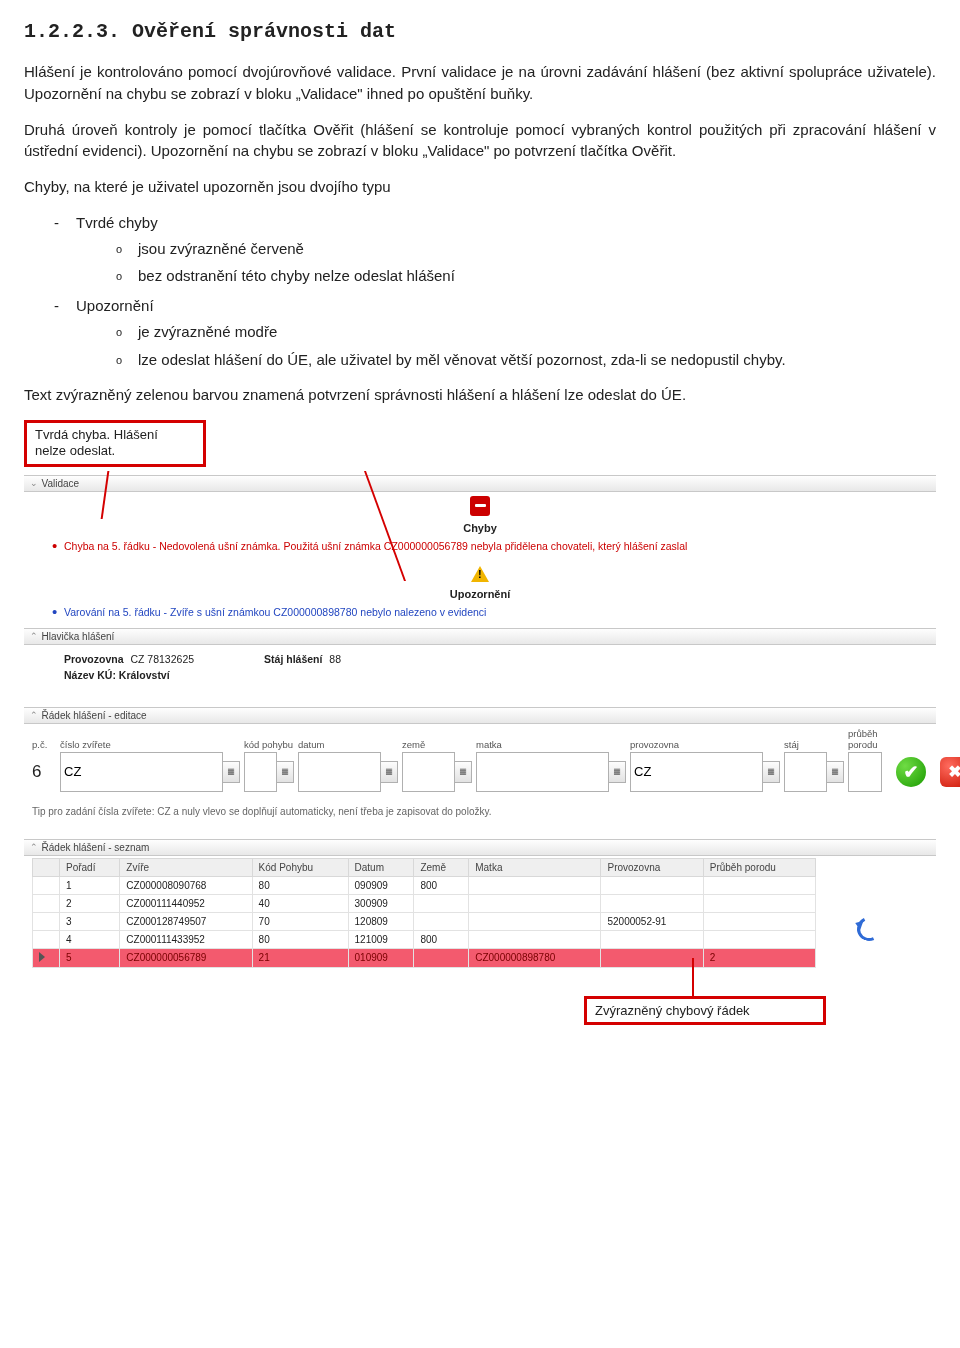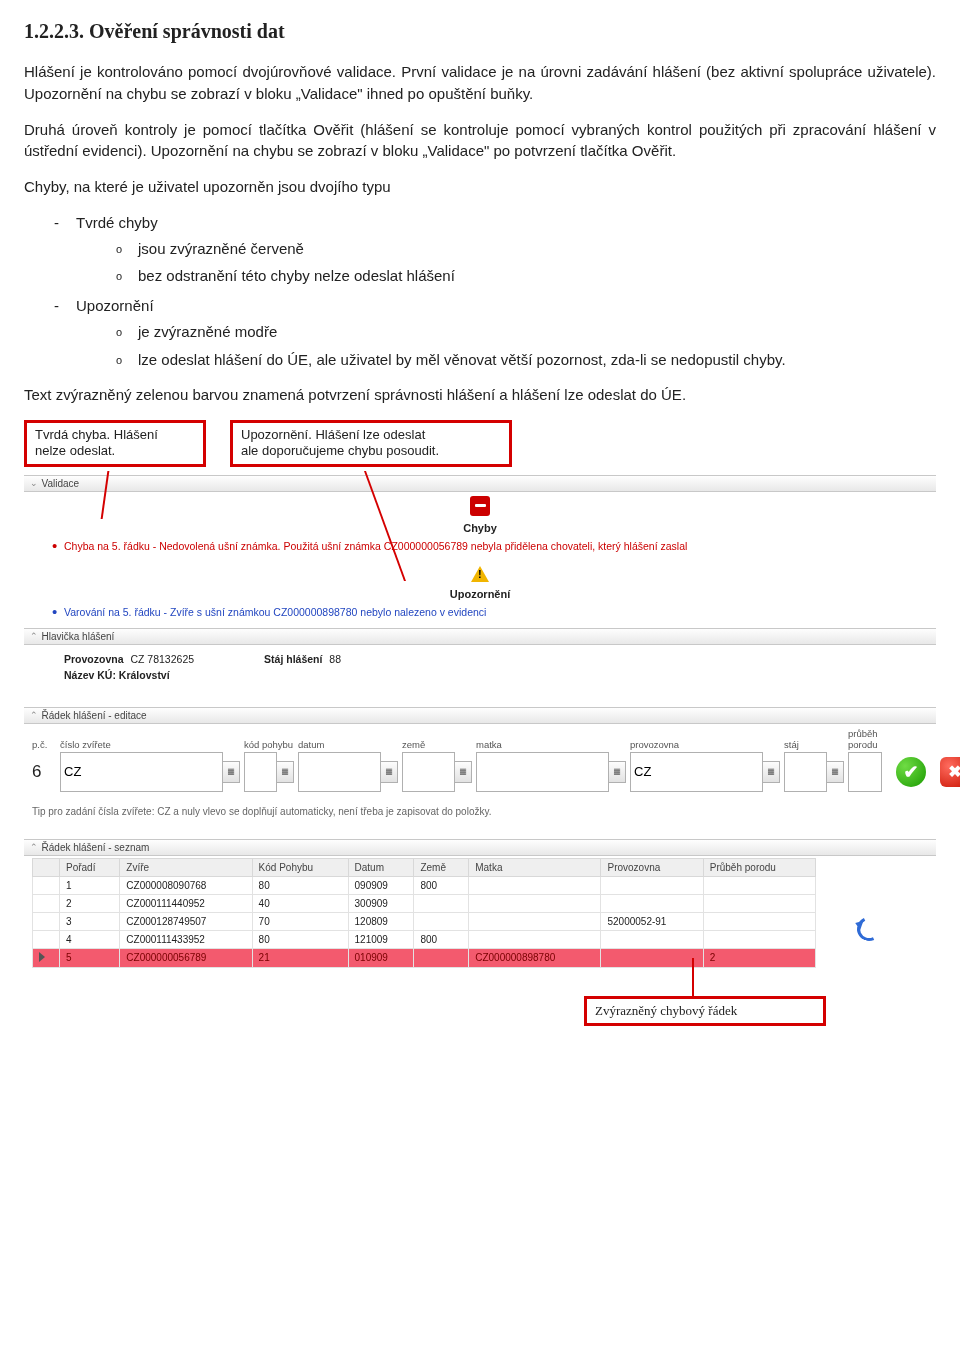--- a/index.html
+++ b/index.html
@@ -5,21 +5,21 @@
   body {
     font-family: Verdana, Geneva, sans-serif;
     font-size: 14px;
     color: #222;
     margin: 0;
     padding: 20px 24px;
     width: 912px;
     background: #fff;
   }
   h2 {
-    font-family: Liberation Serif, serif;
+    font-family: Liberation Mono, monospace;
     font-size: 20px;
     font-weight: bold;
     margin: 0 0 18px 0;
   }
   p.body-p {
     text-align: justify;
     margin: 0 0 14px 0;
     line-height: 1.45;
     font-size: 15px;
   }
@@ -291,21 +291,21 @@
     position: absolute;
     background: #d40000;
     z-index: 5;
   }
 
   
   .bottom-annot {
     border: 3px solid #d40000;
     width: 220px;
     padding: 4px 8px;
-    font-family: Liberation Serif, serif;
+    font-family: Liberation Sans, sans-serif;
     font-size: 13px;
     margin: 28px 0 0 560px;
     background:#fff;
   }
 </style>
 </head>
 <body>
 
 <h2>1.2.2.3. Ověření správnosti dat</h2>
 
@@ -329,24 +329,20 @@
     </ul>
   </li>
 </ul>
 
 <p class="body-p">Text zvýrazněný zelenou barvou znamená potvrzení správnosti hlášení a hlášení lze odeslat do ÚE.</p>
 
 <div class="annot-row">
   <div class="annot-box nar">
     <span>Tvrdá chyba. Hlášení</span><br>
     <span>nelze odeslat.</span>
-  </div>
-  <div class="annot-box wide">
-    <span>Upozornění. Hlášení lze odeslat</span><br>
-    <span>ale doporučujeme chybu posoudit.</span>
   </div>
 </div>
 
 <div class="shot-wrap">
 
   <div class="red-line" style="left:80px; top:-4px; width:2px; height:48px; transform:skewX(-8deg);"></div>
   <div class="red-line" style="left:360px; top:-4px; width:2px; height:110px; transform:skewX(20deg);"></div>
 
   <div class="panel-head">
     <span class="chev">⌄</span>

